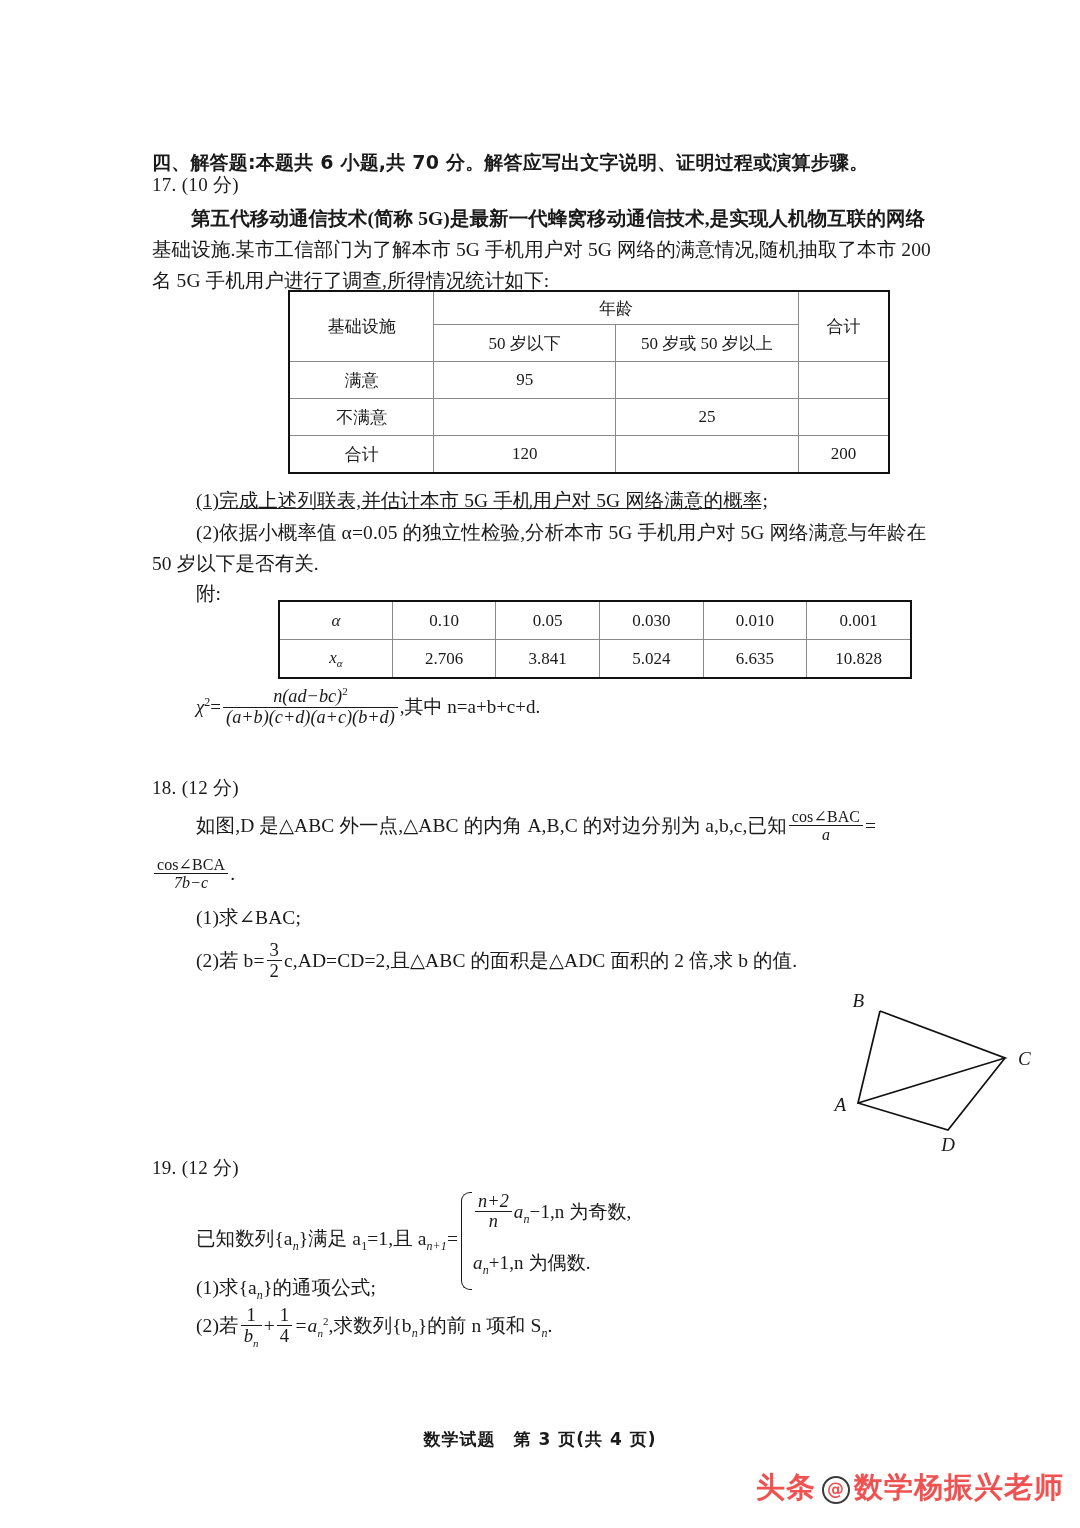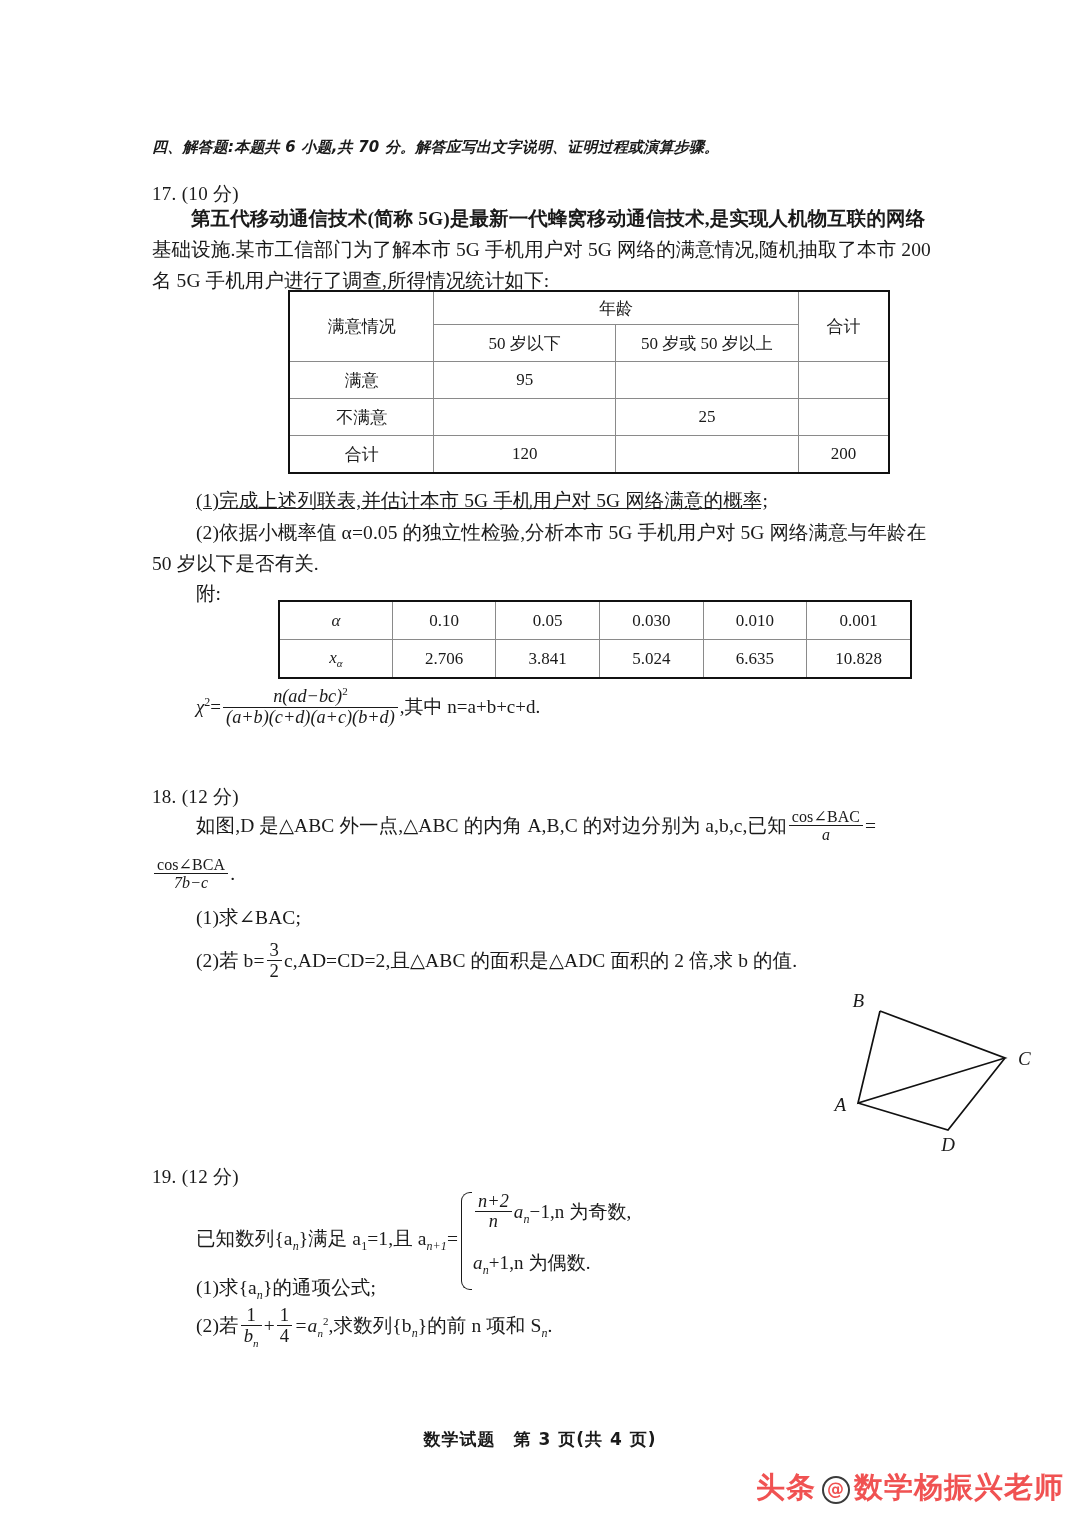--- a/index.html
+++ b/index.html
@@ -19,35 +19,33 @@
   .page {
     position: absolute;
     inset: 0;
     padding: 0;
   }
 
   
   .sec-title {
     position: absolute;
     left: 152px;
-    top: 138px;
+    top: 150px;
     width: 880px;
     font-family: "DejaVu Sans", "Liberation Sans", sans-serif;
     font-weight: bold;
-    font-size: 15px;
+    font-size: 19px;
     letter-spacing: .2px;
     white-space: nowrap;
-    font-style: italic;
   }
   .qnum {
     position: absolute;
     left: 152px;
     font-size: 19px;
     letter-spacing: .3px;
-    margin-top: 9px;
   }
   .para {
     position: absolute;
     font-size: 19.5px;
     line-height: 31px;
     text-align: justify;
     letter-spacing: .1px;
   }
 
   .it { font-style: italic; font-family: "Liberation Serif", serif; }
@@ -207,21 +205,21 @@
 
   <div class="para" style="left:152px; top:203px; width:880px;font-weight:bold;">
     <span style="display:inline-block; text-indent:2em;">第五代移动通信技术(简称 5G)是最新一代蜂窝移动通信技术,是实现人机物互联的网络</span>
   </div>
   <div class="para" style="left:152px; top:234px; width:890px;">基础设施.某市工信部门为了解本市 5G 手机用户对 5G 网络的满意情况,随机抽取了本市 200</div>
   <div class="para" style="left:152px; top:265px; width:890px;">名 5G 手机用户进行了调查,所得情况统计如下:</div>
 
   <table class="grid" id="contingency-table">
     <tbody>
         <tr>
-      <td rowspan="2" style="width:145px;">满意情况</td>
+      <td rowspan="2" style="width:145px;">基础设施</td>
       <td colspan="2" style="height:32px;">年龄</td>
       <td rowspan="2" style="width:90px;">合计</td>
     </tr>
     <tr>
       <td style="width:183px; height:36px;">50 岁以下</td>
       <td style="width:184px;">50 岁或 50 岁以上</td>
     </tr>
     <tr>
       <td>满意</td>
       <td>95</td>

